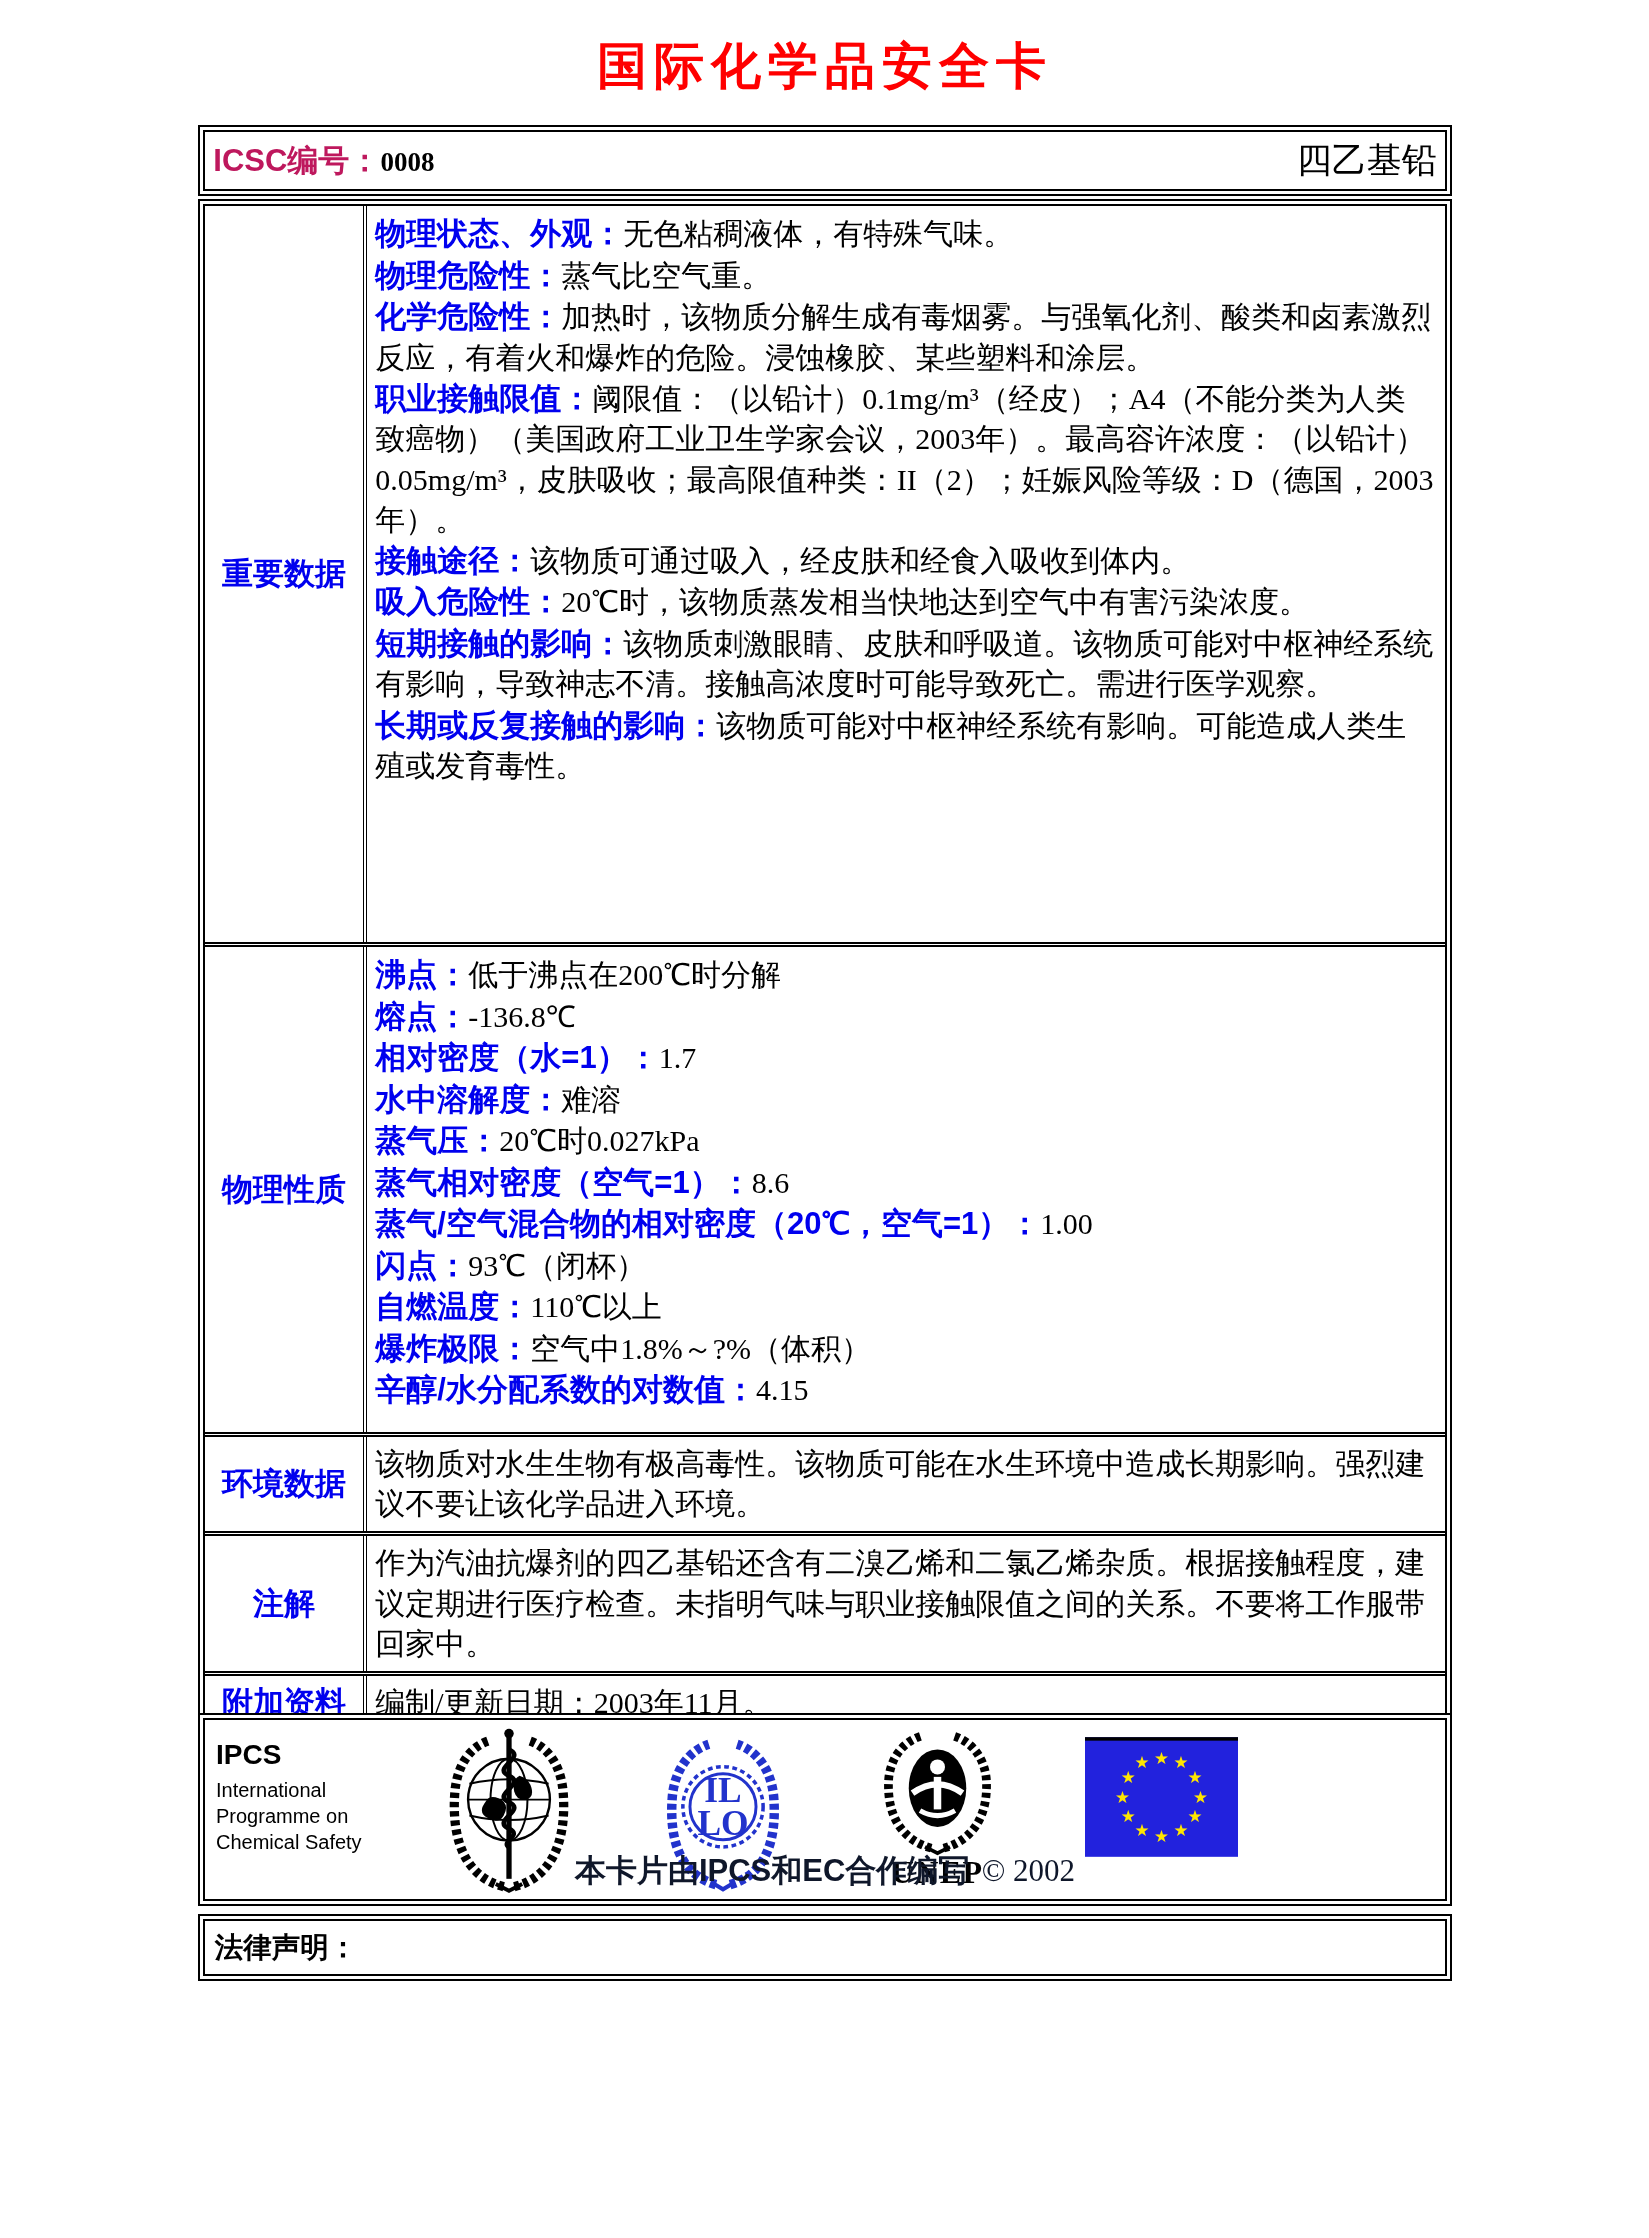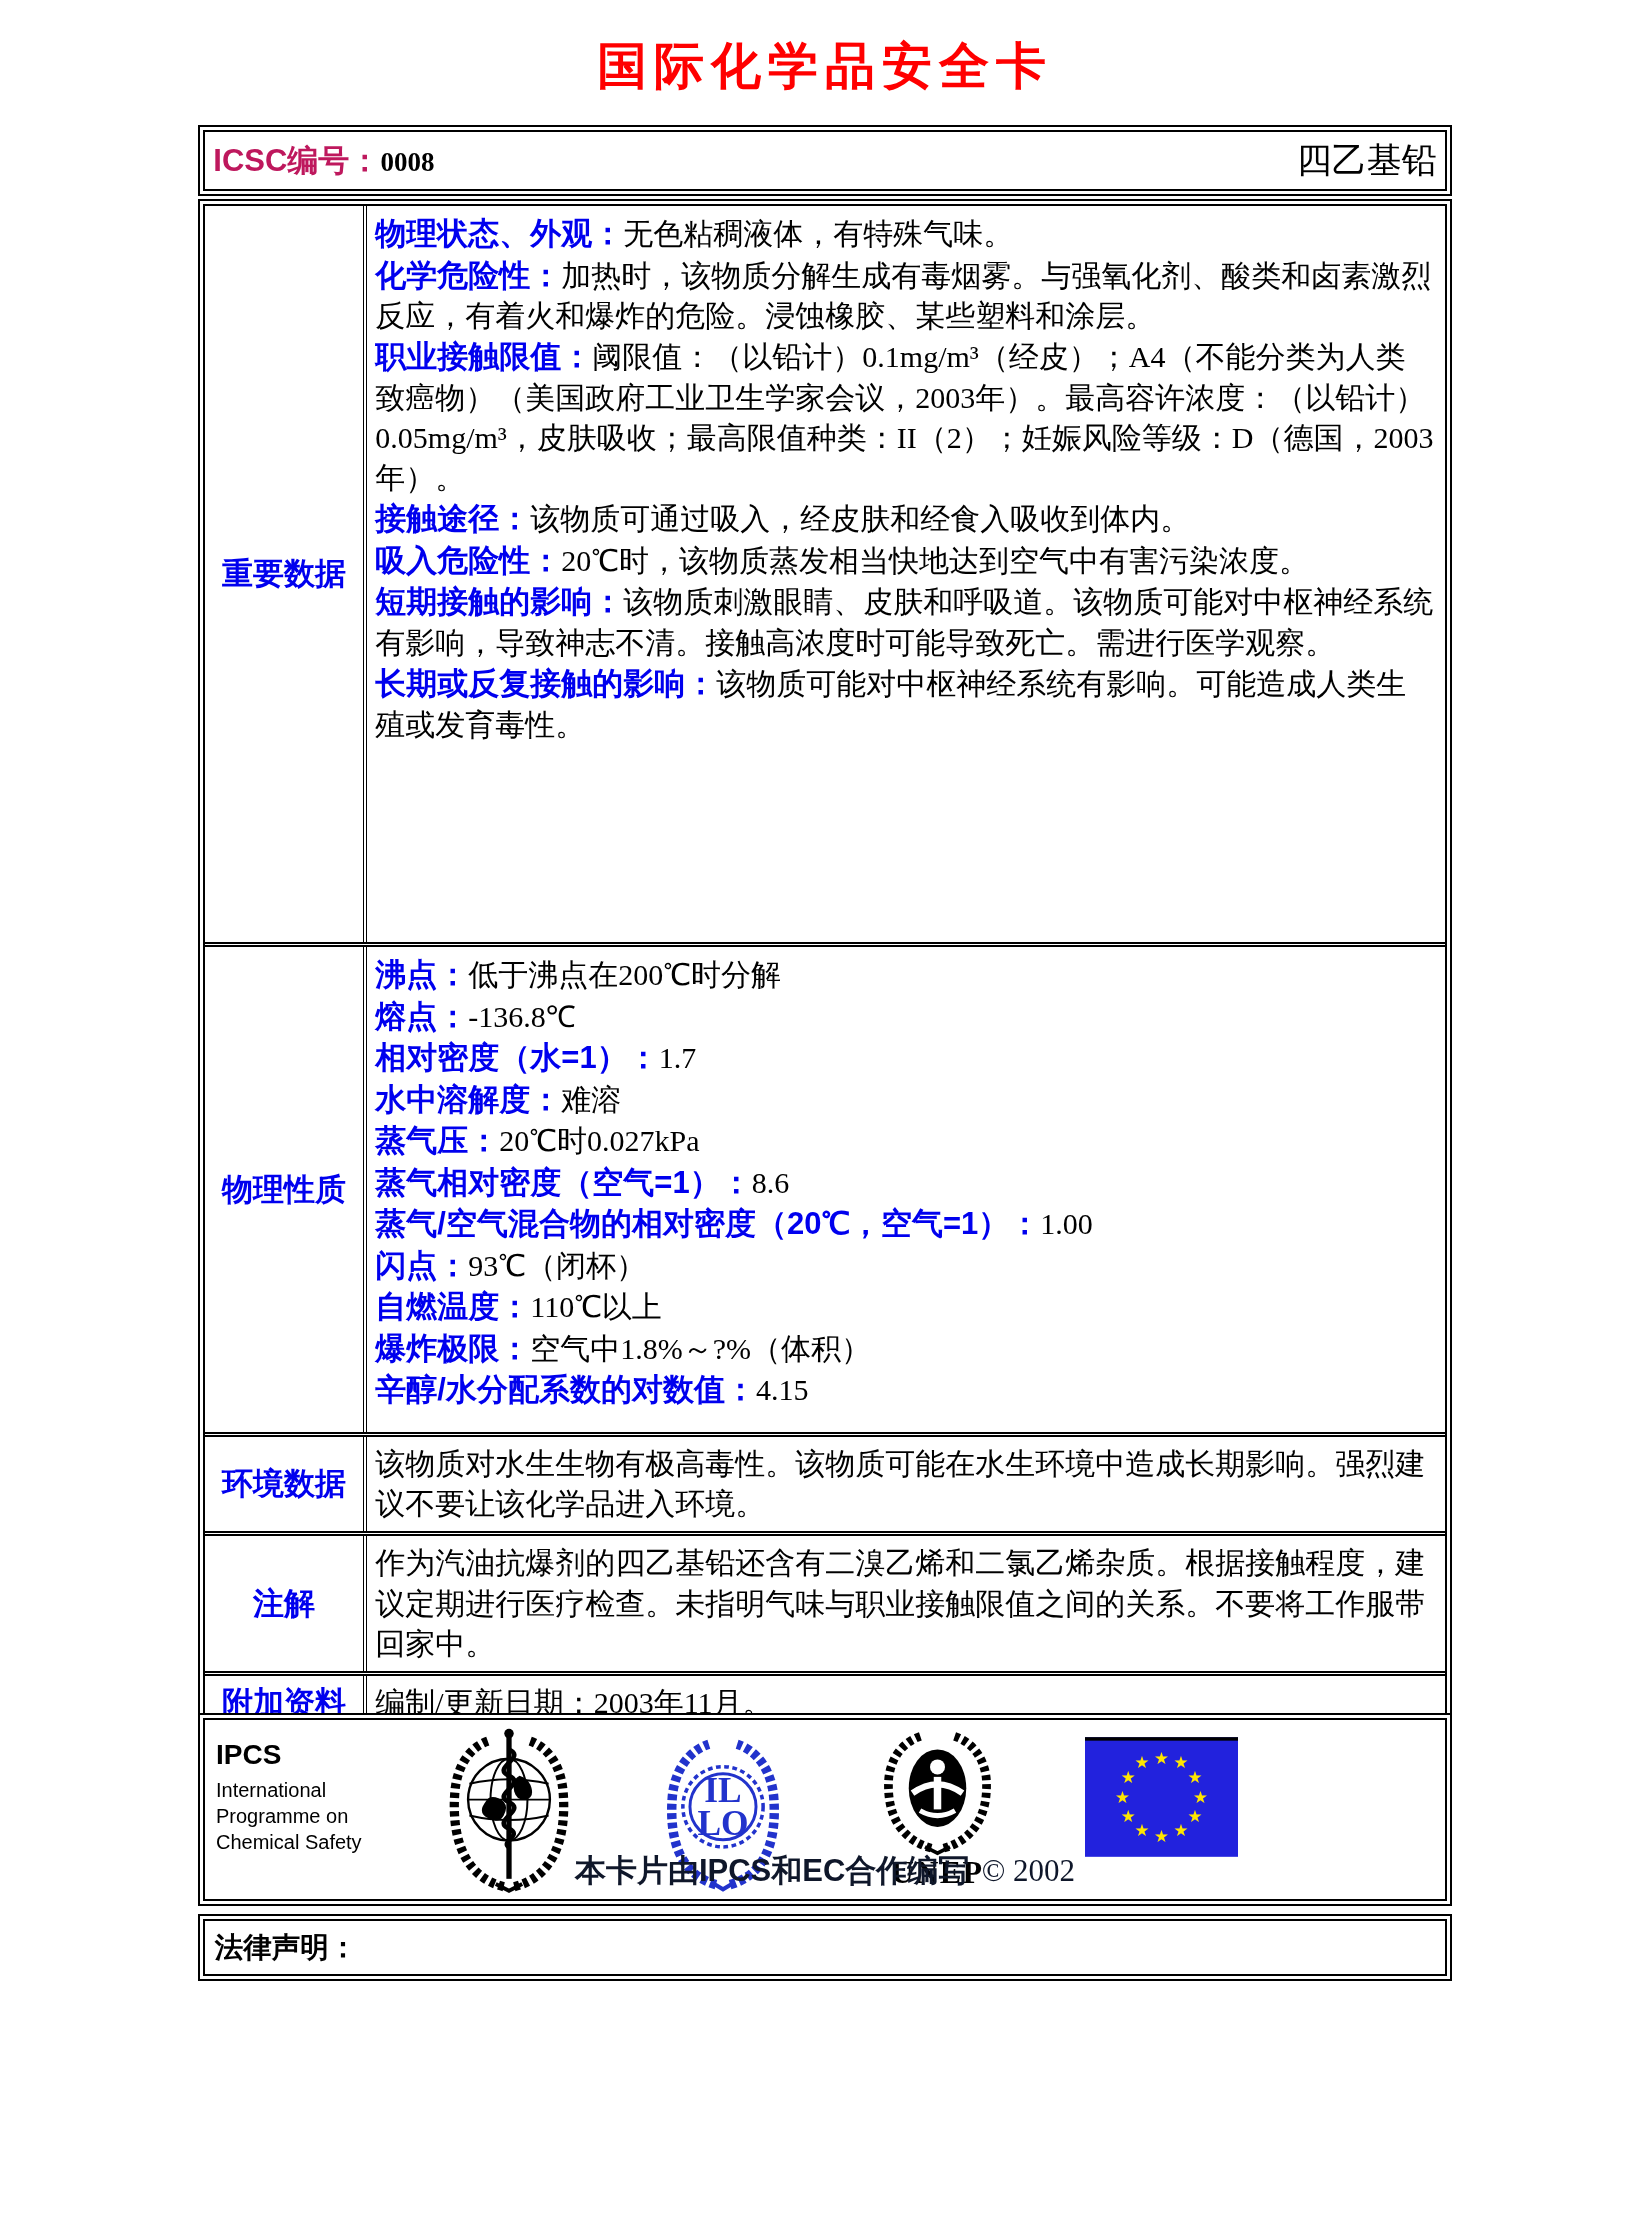--- a/index.html
+++ b/index.html
@@ -68,20 +68,21 @@
   </div>
   <div class="chem-name">四乙基铅</div>
 </div>
 
 <div class="block block-main">
 
   <div class="trow row-important">
     <div class="tlabel">重要数据</div>
     <div class="tcontent">
       <p><span class="k">物理状态、外观：</span><span>无色粘稠液体，有特殊气味。</span></p>
+      <p><span class="k">物理危险性：</span><span>蒸气比空气重。</span></p>
       <p><span class="k">化学危险性：</span><span>加热时，该物质分解生成有毒烟雾。与强氧化剂、酸类和卤素激烈反应，有着火和爆炸的危险。浸蚀橡胶、某些塑料和涂层。</span></p>
       <p><span class="k">职业接触限值：</span><span>阈限值：（以铅计）0.1mg/m³（经皮）；A4（不能分类为人类致癌物）（美国政府工业卫生学家会议，2003年）。最高容许浓度：（以铅计）0.05mg/m³，皮肤吸收；最高限值种类：II（2）；妊娠风险等级：D（德国，2003年）。</span></p>
       <p><span class="k">接触途径：</span><span>该物质可通过吸入，经皮肤和经食入吸收到体内。</span></p>
       <p><span class="k">吸入危险性：</span><span>20℃时，该物质蒸发相当快地达到空气中有害污染浓度。</span></p>
       <p><span class="k">短期接触的影响：</span><span>该物质刺激眼睛、皮肤和呼吸道。该物质可能对中枢神经系统有影响，导致神志不清。接触高浓度时可能导致死亡。需进行医学观察。</span></p>
       <p><span class="k">长期或反复接触的影响：</span><span>该物质可能对中枢神经系统有影响。可能造成人类生殖或发育毒性。</span></p>
     </div>
   </div>
 
   <div class="trow row-physical">

